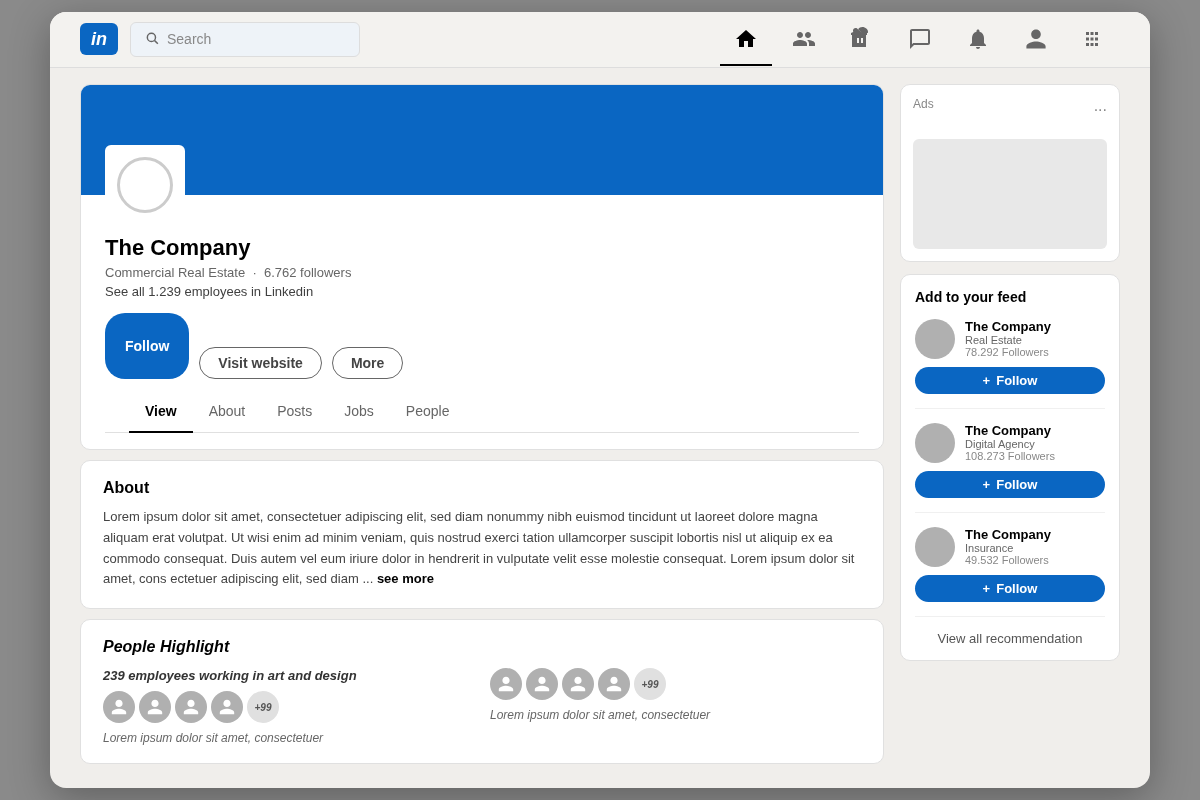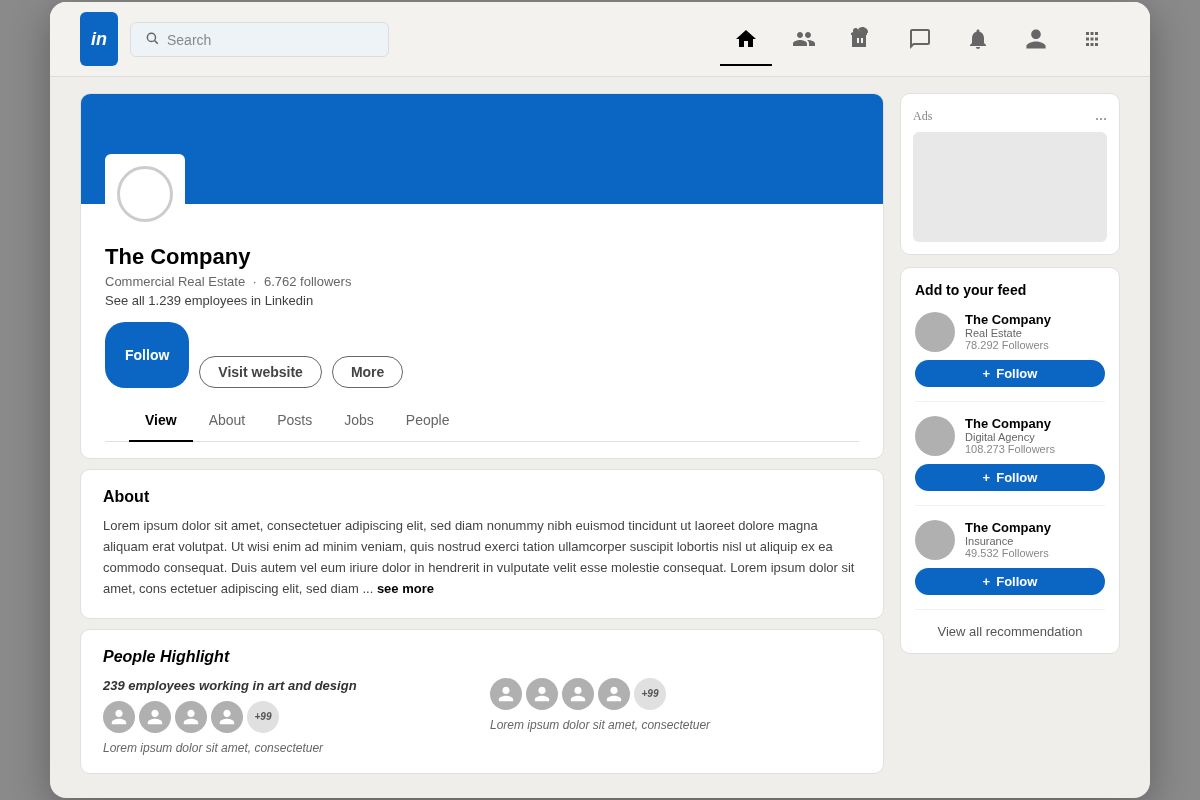--- a/index.html
+++ b/index.html
@@ -27,36 +27,36 @@
       align-items: center;
       padding: 10px 30px;
       gap: 12px;
     }
     .linkedin-logo {
       background: #0a66c2;
       color: white;
       font-weight: 900;
       font-size: 18px;
       width: 38px;
-      height: 54px;
+      height: 32px;
       display: flex;
       align-items: center;
       justify-content: center;
       border-radius: 6px;
       flex-shrink: 0;
       font-style: italic;
     }
     .search-bar {
       display: flex;
-      align-items: flex-end;
+      align-items: center;
       background: #eef3f8;
       border-radius: 6px;
       padding: 8px 14px;
       gap: 8px;
-      width: 259px;
+      width: 230px;
       border: 1px solid #ddd;
     }
     .search-icon-svg {
       color: #666;
       font-size: 14px;
     }
     .search-input-text {
       color: #888;
       font-size: 14px;
     }
@@ -292,23 +292,22 @@
     }
     .ads-card {
       background: white;
       border-radius: 10px;
       border: 1px solid #e0e0e0;
       padding: 12px;
     }
     .ads-header {
       display: flex;
       justify-content: space-between;
-      align-items: flex-end;
-      margin-bottom: 8px;
-      font-family: Liberation Serif, serif;
+      align-items: flex-start;
+      margin-bottom: 24px;
     }
     .ads-label {
       font-size: 12px;
       color: #888;
     }
     .ads-dots {
       color: #888;
       font-size: 16px;
       cursor: pointer;
     }

